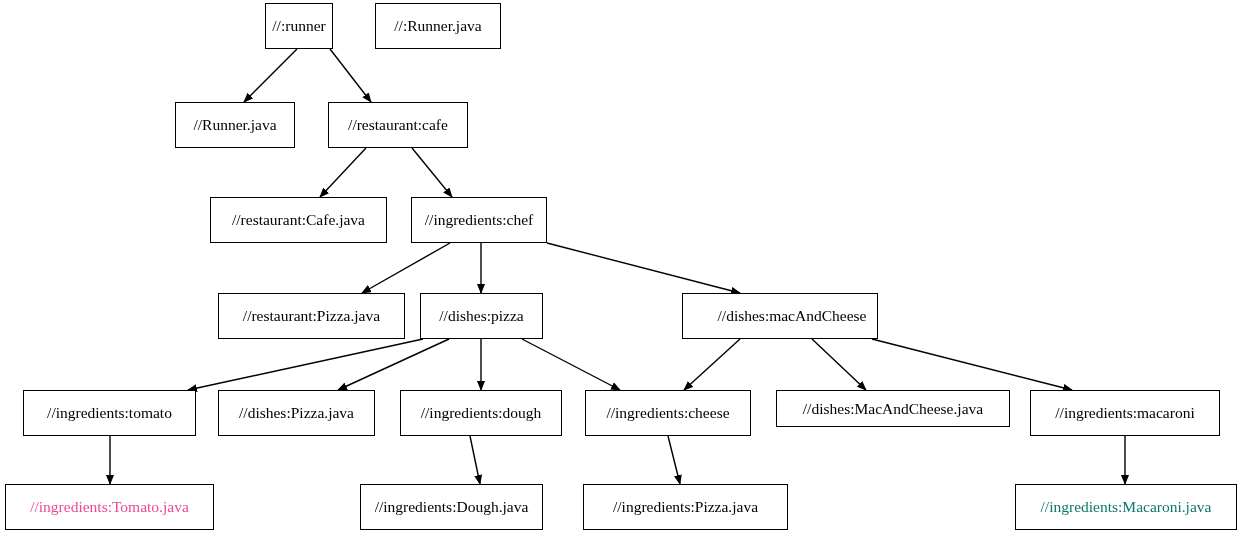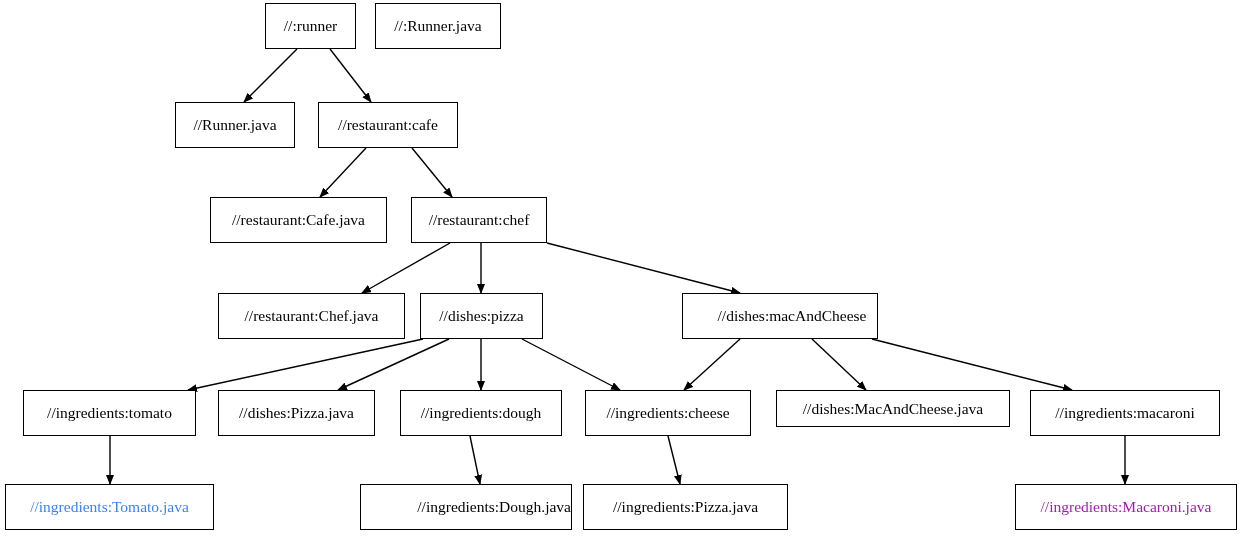--- a/index.html
+++ b/index.html
@@ -64,40 +64,40 @@
       <line x1="522" y1="339" x2="620" y2="390" stroke="#000000" stroke-width="1.4" marker-end="url(#arrowhead)"></line>
       <line x1="740" y1="339" x2="684" y2="390" stroke="#000000" stroke-width="1.4" marker-end="url(#arrowhead)"></line>
       <line x1="812" y1="339" x2="866" y2="390" stroke="#000000" stroke-width="1.4" marker-end="url(#arrowhead)"></line>
       <line x1="872" y1="339" x2="1072" y2="390" stroke="#000000" stroke-width="1.4" marker-end="url(#arrowhead)"></line>
       <line x1="110" y1="436" x2="110" y2="484" stroke="#000000" stroke-width="1.4" marker-end="url(#arrowhead)"></line>
       <line x1="470" y1="436" x2="480" y2="484" stroke="#000000" stroke-width="1.4" marker-end="url(#arrowhead)"></line>
       <line x1="668" y1="436" x2="680" y2="484" stroke="#000000" stroke-width="1.4" marker-end="url(#arrowhead)"></line>
       <line x1="1125" y1="436" x2="1125" y2="484" stroke="#000000" stroke-width="1.4" marker-end="url(#arrowhead)"></line>
     </svg>
   <div id="node-layer">
-      <div class="graph-node" style="left: 265px; top: 3px; width: 91px; height: 46px; border-color: rgb(0, 0, 0); background: rgb(255, 255, 255);">
+      <div class="graph-node" style="left: 265px; top: 3px; width: 68px; height: 46px; border-color: rgb(0, 0, 0); background: rgb(255, 255, 255);">
         <span class="node-label" style="color: rgb(0, 0, 0);">//:runner</span>
       </div>
       <div class="graph-node" style="left: 375px; top: 3px; width: 126px; height: 46px; border-color: rgb(0, 0, 0); background: rgb(255, 255, 255);">
         <span class="node-label" style="color: rgb(0, 0, 0);">//:Runner.java</span>
       </div>
       <div class="graph-node" style="left: 175px; top: 102px; width: 120px; height: 46px; border-color: rgb(0, 0, 0); background: rgb(255, 255, 255);">
         <span class="node-label" style="color: rgb(0, 0, 0);">//Runner.java</span>
       </div>
-      <div class="graph-node" style="left: 318px; top: 102px; width: 140px; height: 46px; border-color: rgb(0, 0, 0); background: rgb(255, 255, 255);">
+      <div class="graph-node" style="left: 328px; top: 102px; width: 140px; height: 46px; border-color: rgb(0, 0, 0); background: rgb(255, 255, 255);">
         <span class="node-label" style="color: rgb(0, 0, 0);">//restaurant:cafe</span>
       </div>
       <div class="graph-node" style="left: 210px; top: 197px; width: 177px; height: 46px; border-color: rgb(0, 0, 0); background: rgb(255, 255, 255);">
         <span class="node-label" style="color: rgb(0, 0, 0);">//restaurant:Cafe.java</span>
       </div>
       <div class="graph-node" style="left: 411px; top: 197px; width: 136px; height: 46px; border-color: rgb(0, 0, 0); background: rgb(255, 255, 255);">
-        <span class="node-label" style="color: rgb(0, 0, 0);">//restaurant:chef</span>
+        <span class="node-label" style="color: rgb(0, 0, 0);">//ingredients:chef</span>
       </div>
       <div class="graph-node" style="left: 218px; top: 293px; width: 187px; height: 46px; border-color: rgb(0, 0, 0); background: rgb(255, 255, 255);">
-        <span class="node-label" style="color: rgb(0, 0, 0);">//restaurant:Chef.java</span>
+        <span class="node-label" style="color: rgb(0, 0, 0);">//restaurant:Pizza.java</span>
       </div>
       <div class="graph-node" style="left: 420px; top: 293px; width: 123px; height: 46px; border-color: rgb(0, 0, 0); background: rgb(255, 255, 255);">
         <span class="node-label" style="color: rgb(0, 0, 0);">//dishes:pizza</span>
       </div>
       <div class="graph-node" style="left: 682px; top: 293px; width: 196px; height: 46px; border-color: rgb(0, 0, 0); background: rgb(255, 255, 255); padding-left: 24px;">
         <span class="node-label" style="color: rgb(0, 0, 0);">//dishes:macAndCheese</span>
       </div>
       <div class="graph-node" style="left: 23px; top: 390px; width: 173px; height: 46px; border-color: rgb(0, 0, 0); background: rgb(255, 255, 255);">
         <span class="node-label" style="color: rgb(0, 0, 0);">//ingredients:tomato</span>
       </div>
@@ -110,25 +110,25 @@
       <div class="graph-node" style="left: 585px; top: 390px; width: 166px; height: 46px; border-color: rgb(0, 0, 0); background: rgb(255, 255, 255);">
         <span class="node-label" style="color: rgb(0, 0, 0);">//ingredients:cheese</span>
       </div>
       <div class="graph-node" style="left: 776px; top: 390px; width: 234px; height: 37px; border-color: rgb(0, 0, 0); background: rgb(255, 255, 255);">
         <span class="node-label" style="color: rgb(0, 0, 0);">//dishes:MacAndCheese.java</span>
       </div>
       <div class="graph-node" style="left: 1030px; top: 390px; width: 190px; height: 46px; border-color: rgb(0, 0, 0); background: rgb(255, 255, 255);">
         <span class="node-label" style="color: rgb(0, 0, 0);">//ingredients:macaroni</span>
       </div>
       <div class="graph-node" style="left: 5px; top: 484px; width: 209px; height: 46px; border-color: rgb(0, 0, 0); background: rgb(255, 255, 255);">
-        <span class="node-label" style="color: #3b82f6;">//ingredients:Tomato.java</span>
+        <span class="node-label" style="color: #ec4899;">//ingredients:Tomato.java</span>
       </div>
-      <div class="graph-node" style="left: 360px; top: 484px; width: 212px; height: 46px; border-color: rgb(0, 0, 0); background: rgb(255, 255, 255); justify-content: flex-end;">
+      <div class="graph-node" style="left: 360px; top: 484px; width: 183px; height: 46px; border-color: rgb(0, 0, 0); background: rgb(255, 255, 255);">
         <span class="node-label" style="color: rgb(0, 0, 0);">//ingredients:Dough.java</span>
       </div>
       <div class="graph-node" style="left: 583px; top: 484px; width: 205px; height: 46px; border-color: rgb(0, 0, 0); background: rgb(255, 255, 255);">
         <span class="node-label" style="color: rgb(0, 0, 0);">//ingredients:Pizza.java</span>
       </div>
       <div class="graph-node" style="left: 1015px; top: 484px; width: 222px; height: 46px; border-color: rgb(0, 0, 0); background: rgb(255, 255, 255);">
-        <span class="node-label" style="color: #a21caf;">//ingredients:Macaroni.java</span>
+        <span class="node-label" style="color: #0f766e;">//ingredients:Macaroni.java</span>
       </div>
     </div>
 </div>
 
 </body></html>

